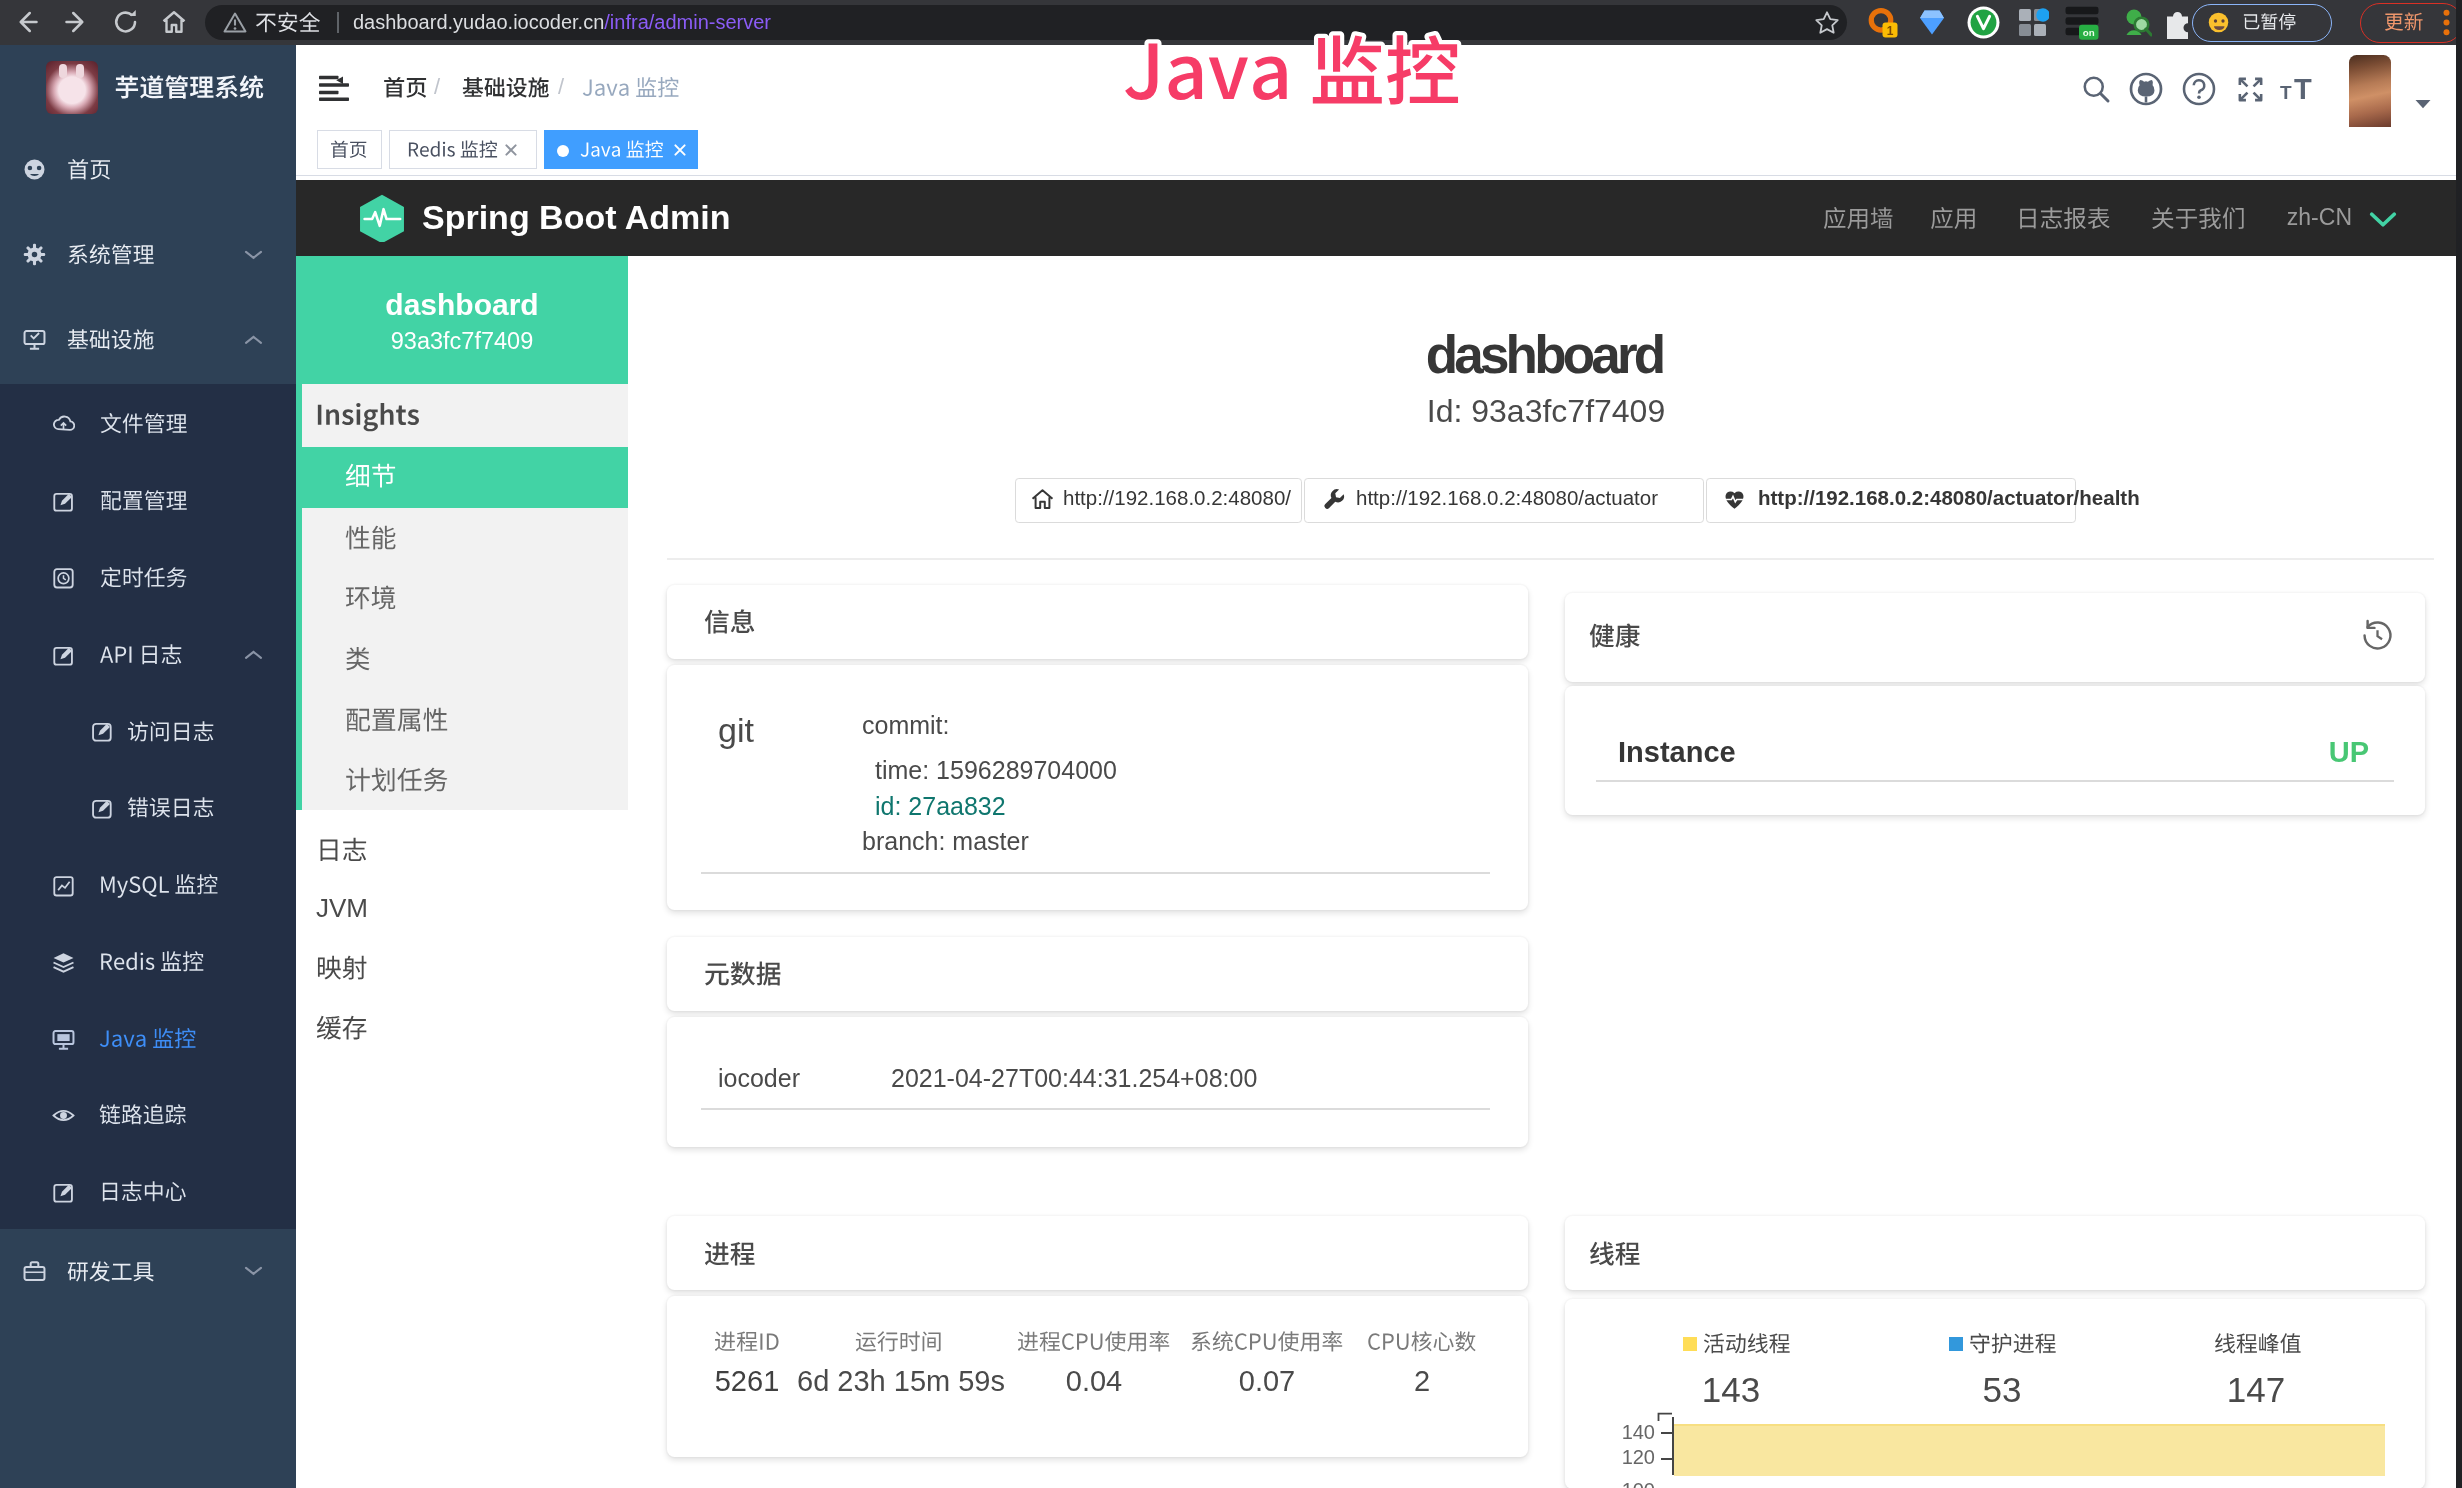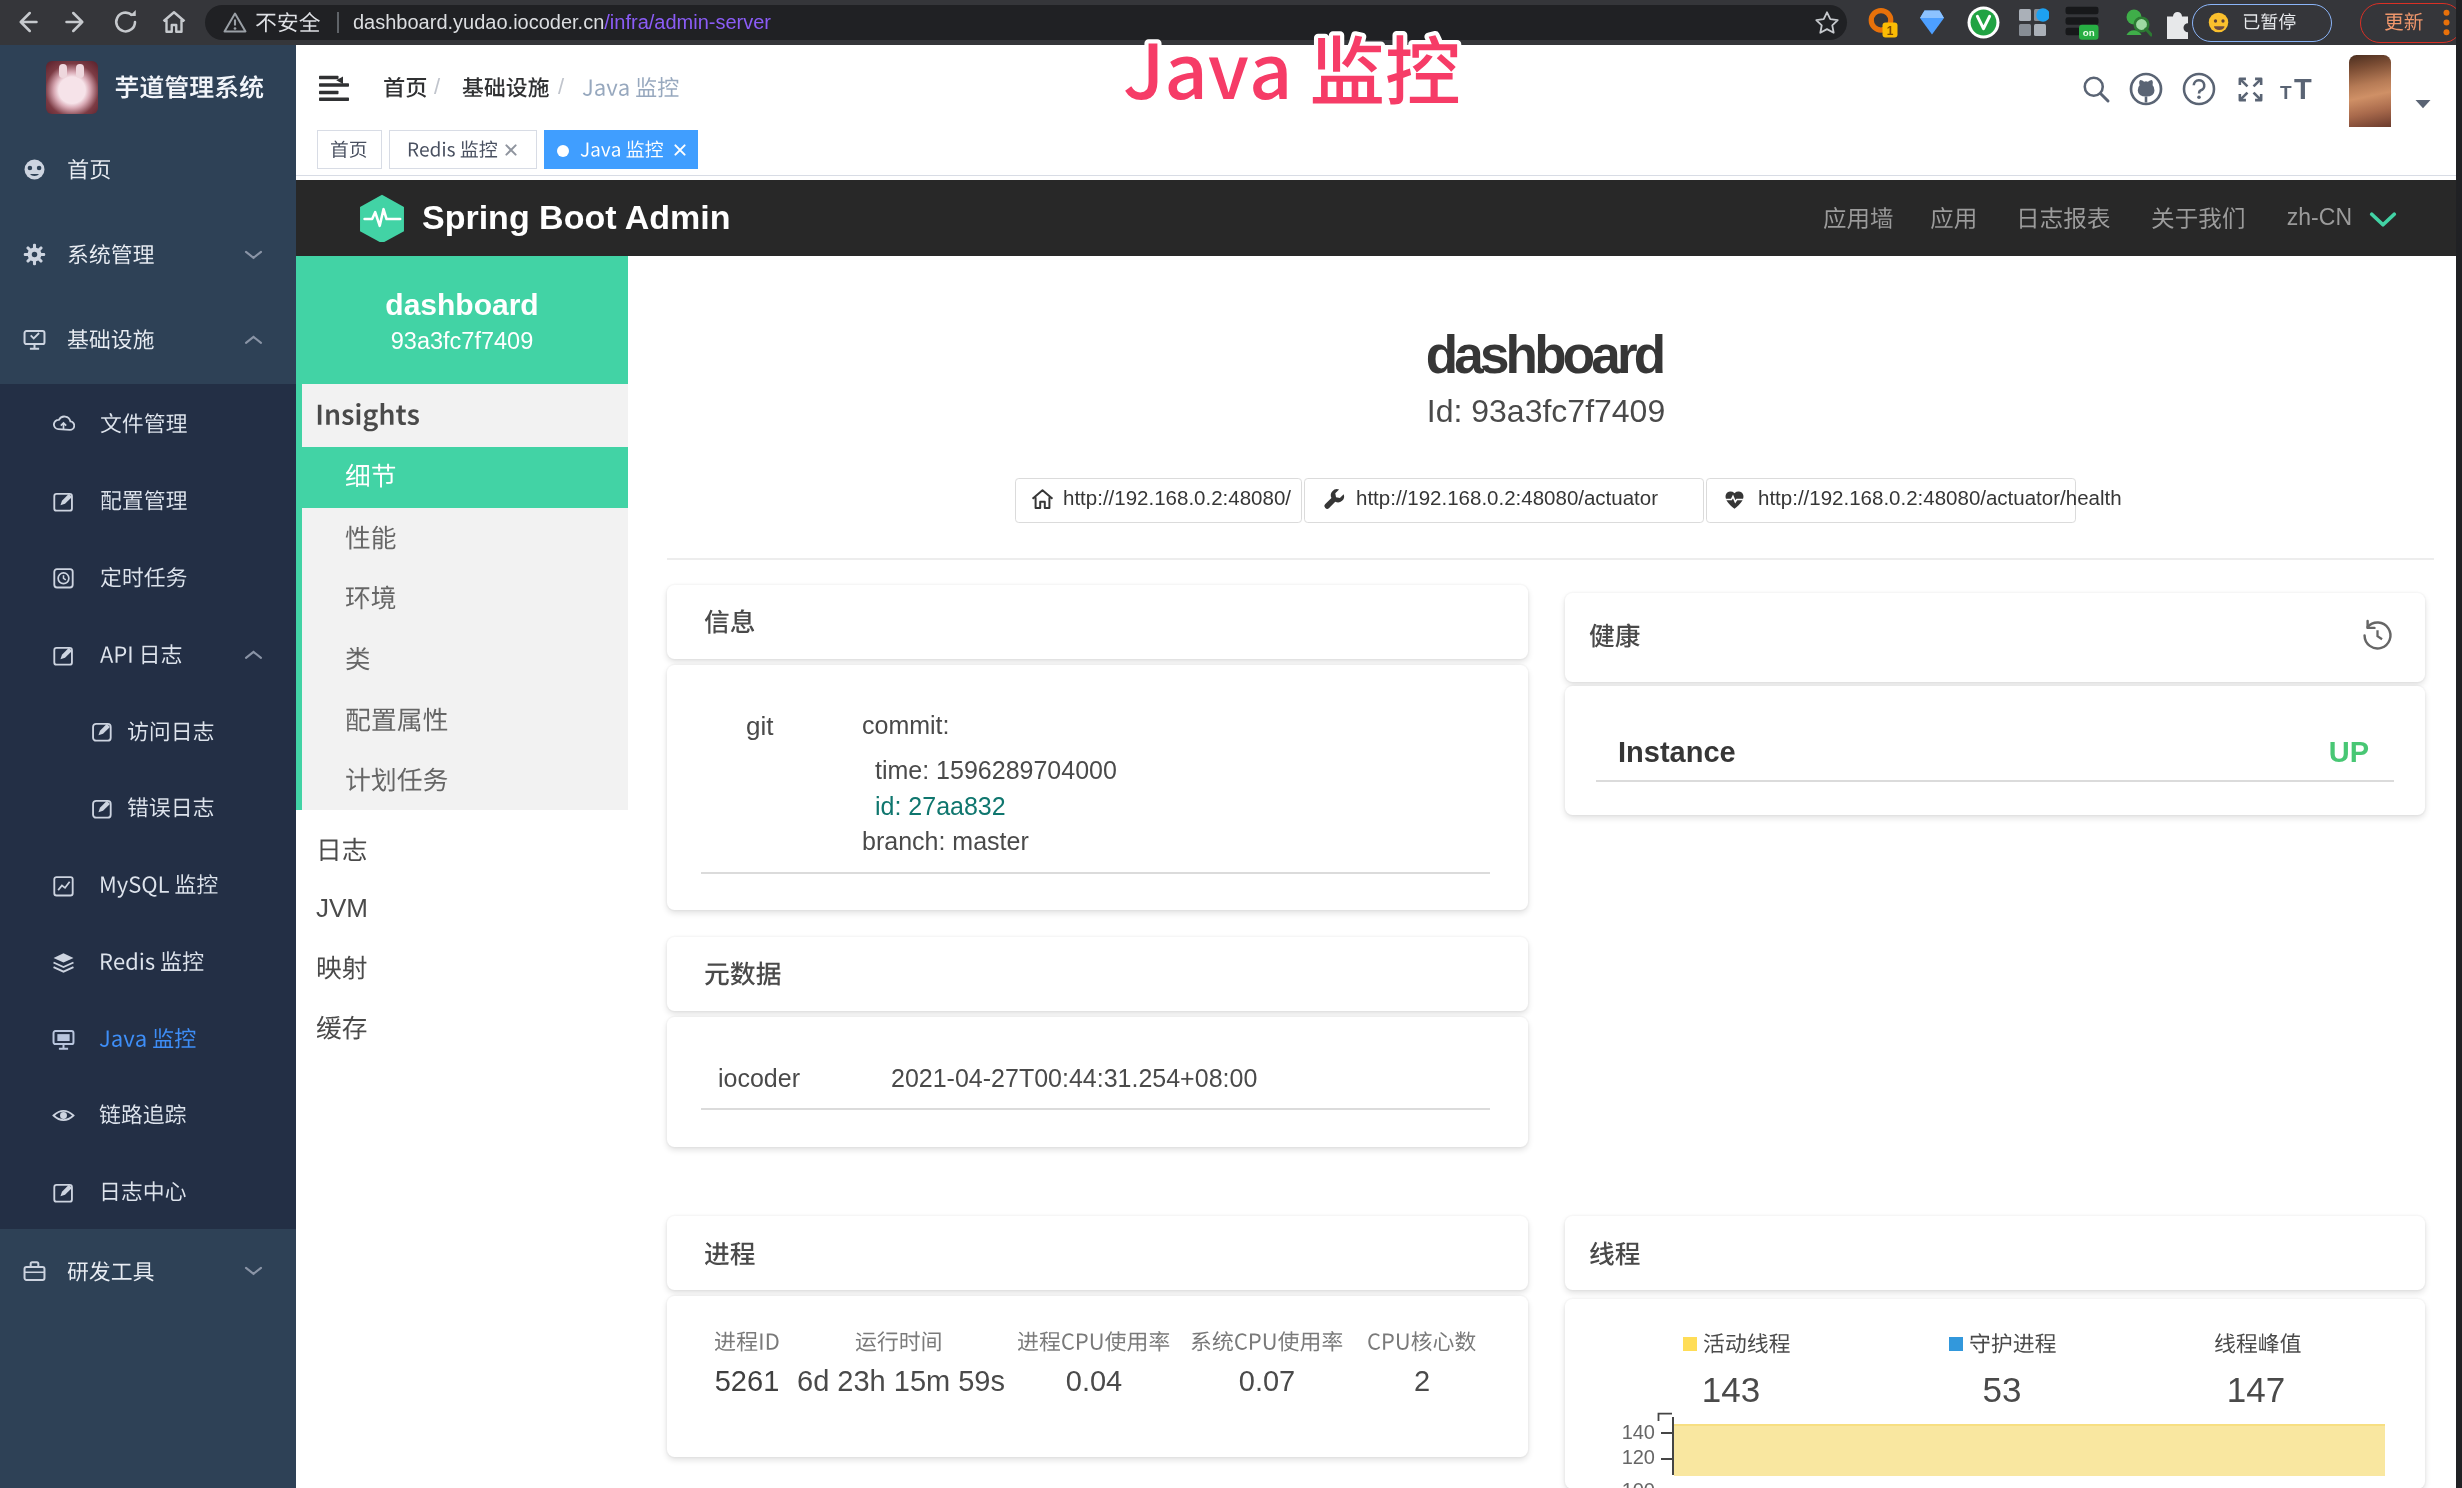--- a/index.html
+++ b/index.html
@@ -448,21 +448,21 @@
     <div style="position:absolute;left:1304px;top:478px;width:398px;height:43px;background:#fff;border:1.5px solid #dbdbdb;border-radius:3.8px;"></div>
     <svg style="position:absolute;left:1323px;top:488px;" width="23" height="23" viewBox="0 0 30 30">
       <path d="M27 8 a8 8 0 0 1 -11 10 L8 26 a3 3 0 0 1 -5 -5 l8 -8 A8 8 0 0 1 21 2 l-5 5 1 5 5 1 Z" fill="#363636"></path>
     </svg>
     <div style="position:absolute;left:1356px;top:488px;font-family:'Liberation Sans',sans-serif;font-size:20.5px;font-weight:400;color:#363636;line-height:1;white-space:nowrap;">http://192.168.0.2:48080/actuator</div>
     <div style="position:absolute;left:1706px;top:478px;width:368px;height:43px;background:#fff;border:1.5px solid #dbdbdb;border-radius:3.8px;"></div>
     <svg style="position:absolute;left:1723px;top:488px;" width="23" height="23" viewBox="0 0 30 30">
       <path d="M15 27 C4 19 2 12 4 8 a6.5 6.5 0 0 1 11 -1 a6.5 6.5 0 0 1 11 1 c2 4 0 11 -11 19 Z" fill="#363636"></path>
       <path d="M4 15 h7 l2 -4 3 7 2 -3 h8" stroke="#fff" stroke-width="2" fill="none"></path>
     </svg>
-    <div style="position:absolute;left:1758px;top:488px;font-family:'Liberation Sans',sans-serif;font-size:20.5px;font-weight:400;color:#363636;line-height:1;white-space:nowrap;">http://192.168.0.2:48080/actuator/health</div>
+    <div style="position:absolute;left:1758px;top:488px;font-family:'Liberation Sans',sans-serif;font-size:20.5px;font-weight:700;color:#363636;line-height:1;white-space:nowrap;">http://192.168.0.2:48080/actuator/health</div>
     <div style="position:absolute;left:667px;top:558px;width:1767px;height:1.5px;background:#ededed;"></div>
     <div class="shadowcard" style="left:667px;top:585px;width:861px;height:74px;"></div>
     <div class="shadowcard" style="left:667px;top:665px;width:861px;height:245px;"></div>
     <div class="shadowcard" style="left:667px;top:937px;width:861px;height:74px;"></div>
     <div class="shadowcard" style="left:667px;top:1017px;width:861px;height:130px;"></div>
     <div class="shadowcard" style="left:667px;top:1216px;width:861px;height:74px;"></div>
     <div class="shadowcard" style="left:667px;top:1296px;width:861px;height:161px;"></div>
     <div class="shadowcard" style="left:1565px;top:593px;width:860px;height:89px;"></div>
     <div class="shadowcard" style="left:1565px;top:686px;width:860px;height:129px;"></div>
     <div class="shadowcard" style="left:1565px;top:1216px;width:860px;height:74px;"></div>
@@ -525,21 +525,21 @@
     <svg style="position:absolute;left:1969px;top:1329px;overflow:visible" width="89" height="30" viewBox="0 0 118 39">
       <g transform="translate(0,29.6)">
         <path d="M1.7 -13.1H27.3V-10.9H1.7ZM17.6 -17.2H19.9V-0.7Q19.9 0.4 19.6 0.9Q19.3 1.5 18.5 1.7Q17.7 2.0 16.4 2.1Q15.0 2.1 12.9 2.1Q12.9 1.7 12.6 1.0Q12.4 0.4 12.1 -0.1Q13.2 -0.0 14.2 -0.0Q15.2 -0.0 15.9 -0.0Q16.6 -0.0 16.9 -0.0Q17.3 -0.0 17.5 -0.2Q17.6 -0.3 17.6 -0.7ZM5.2 -8.4 7.0 -9.4Q7.9 -8.6 8.9 -7.5Q9.8 -6.4 10.6 -5.3Q11.4 -4.3 11.8 -3.4L10.0 -2.2Q9.5 -3.0 8.8 -4.1Q8.0 -5.2 7.1 -6.3Q6.2 -7.4 5.2 -8.4ZM2.4 -20.9H26.5V-15.1H24.2V-18.8H4.6V-15.1H2.4ZM12.5 -24.0 14.6 -24.5Q15.2 -23.6 15.7 -22.5Q16.3 -21.4 16.5 -20.5L14.3 -19.9Q14.1 -20.7 13.6 -21.9Q13.1 -23.0 12.5 -24.0Z M30.1 -8.9Q31.4 -9.3 32.9 -9.7Q34.5 -10.1 36.3 -10.7Q38.0 -11.2 39.8 -11.7L40.1 -9.7Q37.7 -8.9 35.2 -8.2Q32.7 -7.4 30.7 -6.8ZM30.6 -18.5H39.9V-16.4H30.6ZM34.5 -24.3H36.6V-0.4Q36.6 0.5 36.4 1.0Q36.1 1.5 35.6 1.8Q35.0 2.1 34.1 2.1Q33.2 2.2 31.7 2.2Q31.6 1.8 31.5 1.2Q31.3 0.6 31.1 0.1Q32.0 0.1 32.9 0.1Q33.7 0.1 33.9 0.1Q34.2 0.1 34.3 0.0Q34.5 -0.1 34.5 -0.4ZM43.4 -11.8H54.8V-9.8H43.4ZM43.3 -19.4H55.8V-7.9H53.7V-17.4H43.3ZM42.0 -19.4H44.1V-11.6Q44.1 -9.9 44.0 -8.1Q43.8 -6.3 43.4 -4.4Q43.0 -2.5 42.2 -0.8Q41.4 1.0 40.1 2.4Q39.9 2.2 39.6 1.9Q39.3 1.6 39.0 1.3Q38.6 1.0 38.4 0.9Q39.6 -0.5 40.3 -2.0Q41.0 -3.6 41.4 -5.2Q41.7 -6.9 41.8 -8.5Q42.0 -10.1 42.0 -11.6ZM46.1 -23.5 48.1 -24.3Q48.9 -23.3 49.7 -22.2Q50.5 -21.0 50.9 -20.2L48.8 -19.3Q48.5 -20.2 47.7 -21.4Q46.9 -22.5 46.1 -23.5Z M67.8 -19.1H84.8V-17.0H67.8ZM71.9 -23.7H74.1V-13.6Q74.1 -12.2 73.9 -10.6Q73.8 -9.1 73.3 -7.5Q72.9 -6.0 72.0 -4.6Q71.1 -3.3 69.7 -2.2Q69.5 -2.4 69.2 -2.7Q69.0 -3.0 68.6 -3.3Q68.3 -3.6 68.1 -3.7Q69.8 -5.0 70.6 -6.7Q71.5 -8.4 71.7 -10.1Q71.9 -11.9 71.9 -13.6ZM67.7 -11.8H85.4V-9.7H67.7ZM65.6 -13.9V-2.7H63.5V-11.8H59.4V-13.9ZM64.5 -3.7Q65.2 -3.7 65.9 -3.2Q66.5 -2.6 67.7 -1.9Q69.1 -1.0 71.0 -0.7Q72.9 -0.5 75.4 -0.5Q76.6 -0.5 78.0 -0.5Q79.5 -0.5 80.9 -0.6Q82.3 -0.7 83.6 -0.8Q84.9 -0.9 85.9 -1.0Q85.8 -0.7 85.7 -0.3Q85.5 0.1 85.4 0.5Q85.3 0.9 85.3 1.2Q84.5 1.3 83.3 1.3Q82.0 1.4 80.6 1.4Q79.1 1.5 77.7 1.5Q76.3 1.5 75.3 1.5Q72.6 1.5 70.7 1.2Q68.8 0.9 67.2 -0.0Q66.3 -0.6 65.6 -1.2Q64.9 -1.8 64.5 -1.8Q64.0 -1.8 63.3 -1.3Q62.7 -0.8 62.0 0.1Q61.3 0.9 60.6 1.9L59.1 -0.1Q60.6 -1.7 62.0 -2.7Q63.4 -3.7 64.5 -3.7ZM60.3 -22.6 61.9 -23.8Q62.7 -23.1 63.6 -22.2Q64.4 -21.4 65.2 -20.5Q66.0 -19.7 66.5 -19.0L64.8 -17.7Q64.3 -18.4 63.6 -19.2Q62.9 -20.1 62.0 -20.9Q61.2 -21.8 60.3 -22.6ZM78.9 -23.8H81.0V-2.3H78.9Z M105.7 -10.7H107.8V0.9H105.7ZM99.3 -11.5H114.3V-9.6H99.3ZM98.0 -0.4H114.9V1.5H98.0ZM100.0 -6.1H113.6V-4.2H100.0ZM102.4 -21.3V-15.9H111.2V-21.3ZM100.4 -23.1H113.3V-14.0H100.4ZM93.2 -22.0H95.3V2.3H93.2ZM88.4 -16.2H98.9V-14.1H88.4ZM93.3 -15.4 94.6 -14.8Q94.2 -13.3 93.6 -11.6Q92.9 -10.0 92.2 -8.4Q91.4 -6.8 90.6 -5.4Q89.8 -4.0 88.9 -3.0Q88.8 -3.4 88.4 -4.0Q88.1 -4.6 87.8 -5.0Q88.6 -5.8 89.4 -7.1Q90.2 -8.3 90.9 -9.7Q91.7 -11.1 92.3 -12.6Q92.9 -14.1 93.3 -15.4ZM97.5 -23.9 99.0 -22.3Q97.7 -21.7 95.9 -21.3Q94.2 -20.8 92.4 -20.5Q90.6 -20.2 88.9 -19.9Q88.8 -20.3 88.6 -20.8Q88.4 -21.2 88.2 -21.6Q89.9 -21.9 91.6 -22.2Q93.3 -22.6 94.9 -23.0Q96.4 -23.5 97.5 -23.9ZM95.2 -12.5Q95.5 -12.2 96.0 -11.7Q96.6 -11.1 97.3 -10.4Q97.9 -9.8 98.5 -9.2Q99.0 -8.6 99.2 -8.3L97.9 -6.6Q97.7 -7.1 97.2 -7.7Q96.7 -8.4 96.1 -9.2Q95.6 -9.9 95.0 -10.6Q94.5 -11.2 94.2 -11.6Z" fill="#4a4a4a"></path>
       </g>
     </svg>
     <svg style="position:absolute;left:2214px;top:1329px;overflow:visible" width="89" height="30" viewBox="0 0 118 39">
       <g transform="translate(0,29.6)">
         <path d="M2.3 -5.3Q2.2 -5.5 2.1 -5.9Q2.0 -6.2 1.8 -6.6Q1.7 -7.0 1.6 -7.3Q2.1 -7.4 2.6 -7.9Q3.1 -8.4 3.8 -9.2Q4.1 -9.6 4.8 -10.5Q5.5 -11.4 6.4 -12.6Q7.3 -13.9 8.2 -15.3Q9.0 -16.8 9.8 -18.3L11.6 -17.2Q9.9 -14.2 7.9 -11.4Q5.8 -8.6 3.8 -6.4V-6.4Q3.8 -6.4 3.5 -6.3Q3.3 -6.2 3.0 -6.0Q2.7 -5.8 2.5 -5.6Q2.3 -5.5 2.3 -5.3ZM2.3 -5.3 2.2 -7.0 3.2 -7.8 11.1 -9.2Q11.1 -8.8 11.1 -8.3Q11.1 -7.7 11.1 -7.4Q8.4 -6.8 6.7 -6.5Q5.1 -6.1 4.2 -5.9Q3.3 -5.7 2.9 -5.6Q2.5 -5.4 2.3 -5.3ZM2.1 -12.3Q2.0 -12.5 1.9 -12.9Q1.8 -13.2 1.6 -13.6Q1.5 -14.1 1.4 -14.3Q1.8 -14.4 2.2 -14.9Q2.6 -15.4 3.0 -16.1Q3.3 -16.5 3.7 -17.3Q4.2 -18.1 4.8 -19.2Q5.4 -20.4 5.9 -21.7Q6.5 -23.0 6.9 -24.3L9.0 -23.3Q8.2 -21.5 7.3 -19.8Q6.4 -18.0 5.4 -16.4Q4.4 -14.7 3.4 -13.4V-13.4Q3.4 -13.4 3.2 -13.3Q3.0 -13.2 2.7 -13.0Q2.5 -12.8 2.3 -12.6Q2.1 -12.4 2.1 -12.3ZM2.1 -12.3 2.0 -13.9 3.1 -14.6 8.5 -15.1Q8.4 -14.7 8.4 -14.2Q8.3 -13.6 8.3 -13.3Q6.5 -13.1 5.3 -12.9Q4.2 -12.8 3.5 -12.6Q2.9 -12.5 2.6 -12.4Q2.3 -12.4 2.1 -12.3ZM1.6 -1.6Q2.8 -1.9 4.3 -2.3Q5.9 -2.7 7.7 -3.2Q9.4 -3.7 11.2 -4.2L11.5 -2.3Q9.0 -1.6 6.5 -0.8Q4.0 -0.1 2.0 0.5ZM12.6 -17.4 26.2 -19.4 26.5 -17.5 12.9 -15.4ZM12.0 -11.2 27.0 -14.0 27.4 -12.0 12.3 -9.2ZM16.9 -24.4H19.1Q19.1 -21.0 19.2 -17.9Q19.4 -14.7 19.8 -12.0Q20.1 -9.3 20.6 -7.0Q21.1 -4.8 21.8 -3.2Q22.5 -1.6 23.3 -0.7Q24.1 0.1 25.1 0.1Q25.5 0.1 25.7 -0.1Q26.0 -0.4 26.1 -1.1Q26.2 -1.8 26.3 -3.1Q26.6 -2.8 27.1 -2.4Q27.6 -2.1 27.9 -2.0Q27.7 -0.3 27.4 0.6Q27.1 1.5 26.5 1.9Q25.8 2.2 24.8 2.2Q23.4 2.2 22.2 1.3Q21.1 0.3 20.2 -1.5Q19.4 -3.3 18.7 -5.8Q18.1 -8.2 17.7 -11.2Q17.3 -14.2 17.1 -17.5Q17.0 -20.9 16.9 -24.4ZM20.4 -22.6 21.7 -23.8Q22.4 -23.5 23.2 -23.1Q24.0 -22.7 24.7 -22.2Q25.4 -21.7 25.9 -21.3L24.6 -20.0Q23.9 -20.6 22.7 -21.4Q21.5 -22.1 20.4 -22.6ZM25.7 -10.1 27.5 -9.3Q26.0 -6.8 23.6 -4.7Q21.3 -2.6 18.4 -0.9Q15.6 0.7 12.4 1.8Q12.2 1.4 11.8 0.9Q11.4 0.4 11.1 0.0Q14.1 -0.9 16.9 -2.4Q19.7 -3.9 22.0 -5.9Q24.3 -7.8 25.7 -10.1Z M47.7 -10.7H49.8V0.9H47.7ZM41.3 -11.5H56.3V-9.6H41.3ZM40.0 -0.4H56.9V1.5H40.0ZM42.0 -6.1H55.6V-4.2H42.0ZM44.4 -21.3V-15.9H53.2V-21.3ZM42.4 -23.1H55.3V-14.0H42.4ZM35.2 -22.0H37.3V2.3H35.2ZM30.4 -16.2H40.9V-14.1H30.4ZM35.3 -15.4 36.6 -14.8Q36.2 -13.3 35.6 -11.6Q34.9 -10.0 34.2 -8.4Q33.4 -6.8 32.6 -5.4Q31.8 -4.0 30.9 -3.0Q30.8 -3.4 30.4 -4.0Q30.1 -4.6 29.8 -5.0Q30.6 -5.8 31.4 -7.1Q32.2 -8.3 32.9 -9.7Q33.7 -11.1 34.3 -12.6Q34.9 -14.1 35.3 -15.4ZM39.5 -23.9 41.0 -22.3Q39.7 -21.7 37.9 -21.3Q36.2 -20.8 34.4 -20.5Q32.6 -20.2 30.9 -19.9Q30.8 -20.3 30.6 -20.8Q30.4 -21.2 30.2 -21.6Q31.9 -21.9 33.6 -22.2Q35.3 -22.6 36.9 -23.0Q38.4 -23.5 39.5 -23.9ZM37.2 -12.5Q37.5 -12.2 38.0 -11.7Q38.6 -11.1 39.3 -10.4Q39.9 -9.8 40.5 -9.2Q41.0 -8.6 41.2 -8.3L39.9 -6.6Q39.7 -7.1 39.2 -7.7Q38.7 -8.4 38.1 -9.2Q37.6 -9.9 37.0 -10.6Q36.5 -11.2 36.2 -11.6Z M75.3 -24.4 77.3 -23.8Q76.3 -21.3 74.5 -19.2Q72.7 -17.0 70.7 -15.5Q70.6 -15.7 70.3 -16.0Q70.1 -16.3 69.8 -16.6Q69.5 -17.0 69.3 -17.1Q71.2 -18.4 72.8 -20.3Q74.4 -22.2 75.3 -24.4ZM75.2 -21.9H82.1V-20.2H73.9ZM81.6 -21.9H82.0L82.4 -22.0L83.8 -21.4Q82.9 -19.2 81.5 -17.4Q80.1 -15.6 78.3 -14.3Q76.5 -12.9 74.4 -11.9Q72.4 -10.9 70.2 -10.3Q70.1 -10.7 69.7 -11.2Q69.4 -11.7 69.1 -12.0Q71.1 -12.5 73.0 -13.4Q74.9 -14.2 76.6 -15.4Q78.3 -16.7 79.6 -18.2Q80.9 -19.8 81.6 -21.6ZM74.6 -20.5Q75.4 -18.9 76.9 -17.3Q78.4 -15.7 80.7 -14.5Q83.0 -13.2 86.0 -12.5Q85.8 -12.3 85.5 -12.0Q85.3 -11.6 85.0 -11.3Q84.8 -11.0 84.6 -10.7Q81.6 -11.5 79.3 -12.9Q77.0 -14.3 75.4 -16.1Q73.8 -17.8 73.0 -19.6ZM71.3 -10.2H84.1V-8.5H71.3ZM70.1 -2.9H85.2V-1.1H70.1ZM71.4 -6.6H84.0V-4.9H71.4ZM76.6 -12.1H78.7V2.3H76.6ZM67.2 -19.5H68.9V-1.0H67.2ZM60.0 -19.5H61.7V-3.1L60.0 -2.0ZM60.0 -3.3 68.2 -4.0 68.2 -2.2 60.0 -1.5ZM63.6 -24.1H65.3V-2.8H63.6Z M96.6 -21.4H113.9V-19.5H96.6ZM95.3 -0.4H114.8V1.5H95.3ZM98.1 -16.8H112.2V0.1H110.2V-15.1H100.1V0.1H98.1ZM99.4 -12.6H110.6V-11.0H99.4ZM99.4 -8.5H111.1V-6.9H99.4ZM99.4 -4.4H110.7V-2.8H99.4ZM104.4 -24.4 106.7 -24.2Q106.4 -22.8 106.1 -21.3Q105.8 -19.8 105.5 -18.4Q105.2 -17.1 104.9 -16.0L103.0 -16.2Q103.3 -17.3 103.5 -18.7Q103.8 -20.2 104.0 -21.7Q104.3 -23.1 104.4 -24.4ZM94.6 -24.3 96.7 -23.7Q95.8 -21.3 94.6 -18.9Q93.4 -16.5 92.0 -14.4Q90.6 -12.2 89.1 -10.6Q89.0 -10.9 88.8 -11.3Q88.6 -11.7 88.4 -12.1Q88.1 -12.5 87.9 -12.8Q89.3 -14.2 90.5 -16.0Q91.8 -17.9 92.8 -20.0Q93.9 -22.1 94.6 -24.3ZM91.6 -16.7 93.6 -18.8 93.6 -18.8V2.3H91.6Z" fill="#4a4a4a"></path>
       </g>
     </svg>
-    <div style="position:absolute;left:718px;top:713px;font-family:'Liberation Sans',sans-serif;font-size:26px;font-weight:400;color:#4a4a4a;line-height:1;white-space:nowrap;margin-left:28px;">git</div>
+    <div style="position:absolute;left:718px;top:713px;font-family:'Liberation Sans',sans-serif;font-size:34px;font-weight:400;color:#4a4a4a;line-height:1;white-space:nowrap;">git</div>
     <div style="position:absolute;left:862px;top:713px;font-family:'Liberation Sans',sans-serif;font-size:25px;font-weight:400;color:#4a4a4a;line-height:1;white-space:nowrap;">commit:</div>
     <div style="position:absolute;left:875px;top:758px;font-family:'Liberation Sans',sans-serif;font-size:25px;font-weight:400;color:#4a4a4a;line-height:1;white-space:nowrap;">time: 1596289704000</div>
     <div style="position:absolute;left:875px;top:794px;font-family:'Liberation Sans',sans-serif;font-size:25px;font-weight:400;color:#0f766e;line-height:1;white-space:nowrap;">id: 27aa832</div>
     <div style="position:absolute;left:862px;top:829px;font-family:'Liberation Sans',sans-serif;font-size:25px;font-weight:400;color:#4a4a4a;line-height:1;white-space:nowrap;">branch: master</div>
     <div style="position:absolute;left:701px;top:872px;width:789px;height:1.5px;background:#dbdbdb;"></div>
     <div style="position:absolute;left:718px;top:1066px;font-family:'Liberation Sans',sans-serif;font-size:25px;font-weight:400;color:#4a4a4a;line-height:1;white-space:nowrap;">iocoder</div>
     <div style="position:absolute;left:891px;top:1066px;font-family:Liberation Sans, sans-serif;font-size:25px;font-weight:400;color:#4a4a4a;line-height:1;white-space:nowrap;">2021-04-27T00:44:31.254+08:00</div>
     <div style="position:absolute;left:701px;top:1108px;width:789px;height:1.5px;background:#dbdbdb;"></div>
     <div style="position:absolute;left:747px;transform:translateX(-50%);top:1367px;font-family:'Liberation Sans',sans-serif;font-size:29px;font-weight:400;color:#404040;line-height:1;white-space:nowrap;">5261</div>
     <div style="position:absolute;left:901px;transform:translateX(-50%);top:1367px;font-family:'Liberation Sans',sans-serif;font-size:29px;font-weight:400;color:#4a4a4a;line-height:1;white-space:nowrap;">6d 23h 15m 59s</div>

